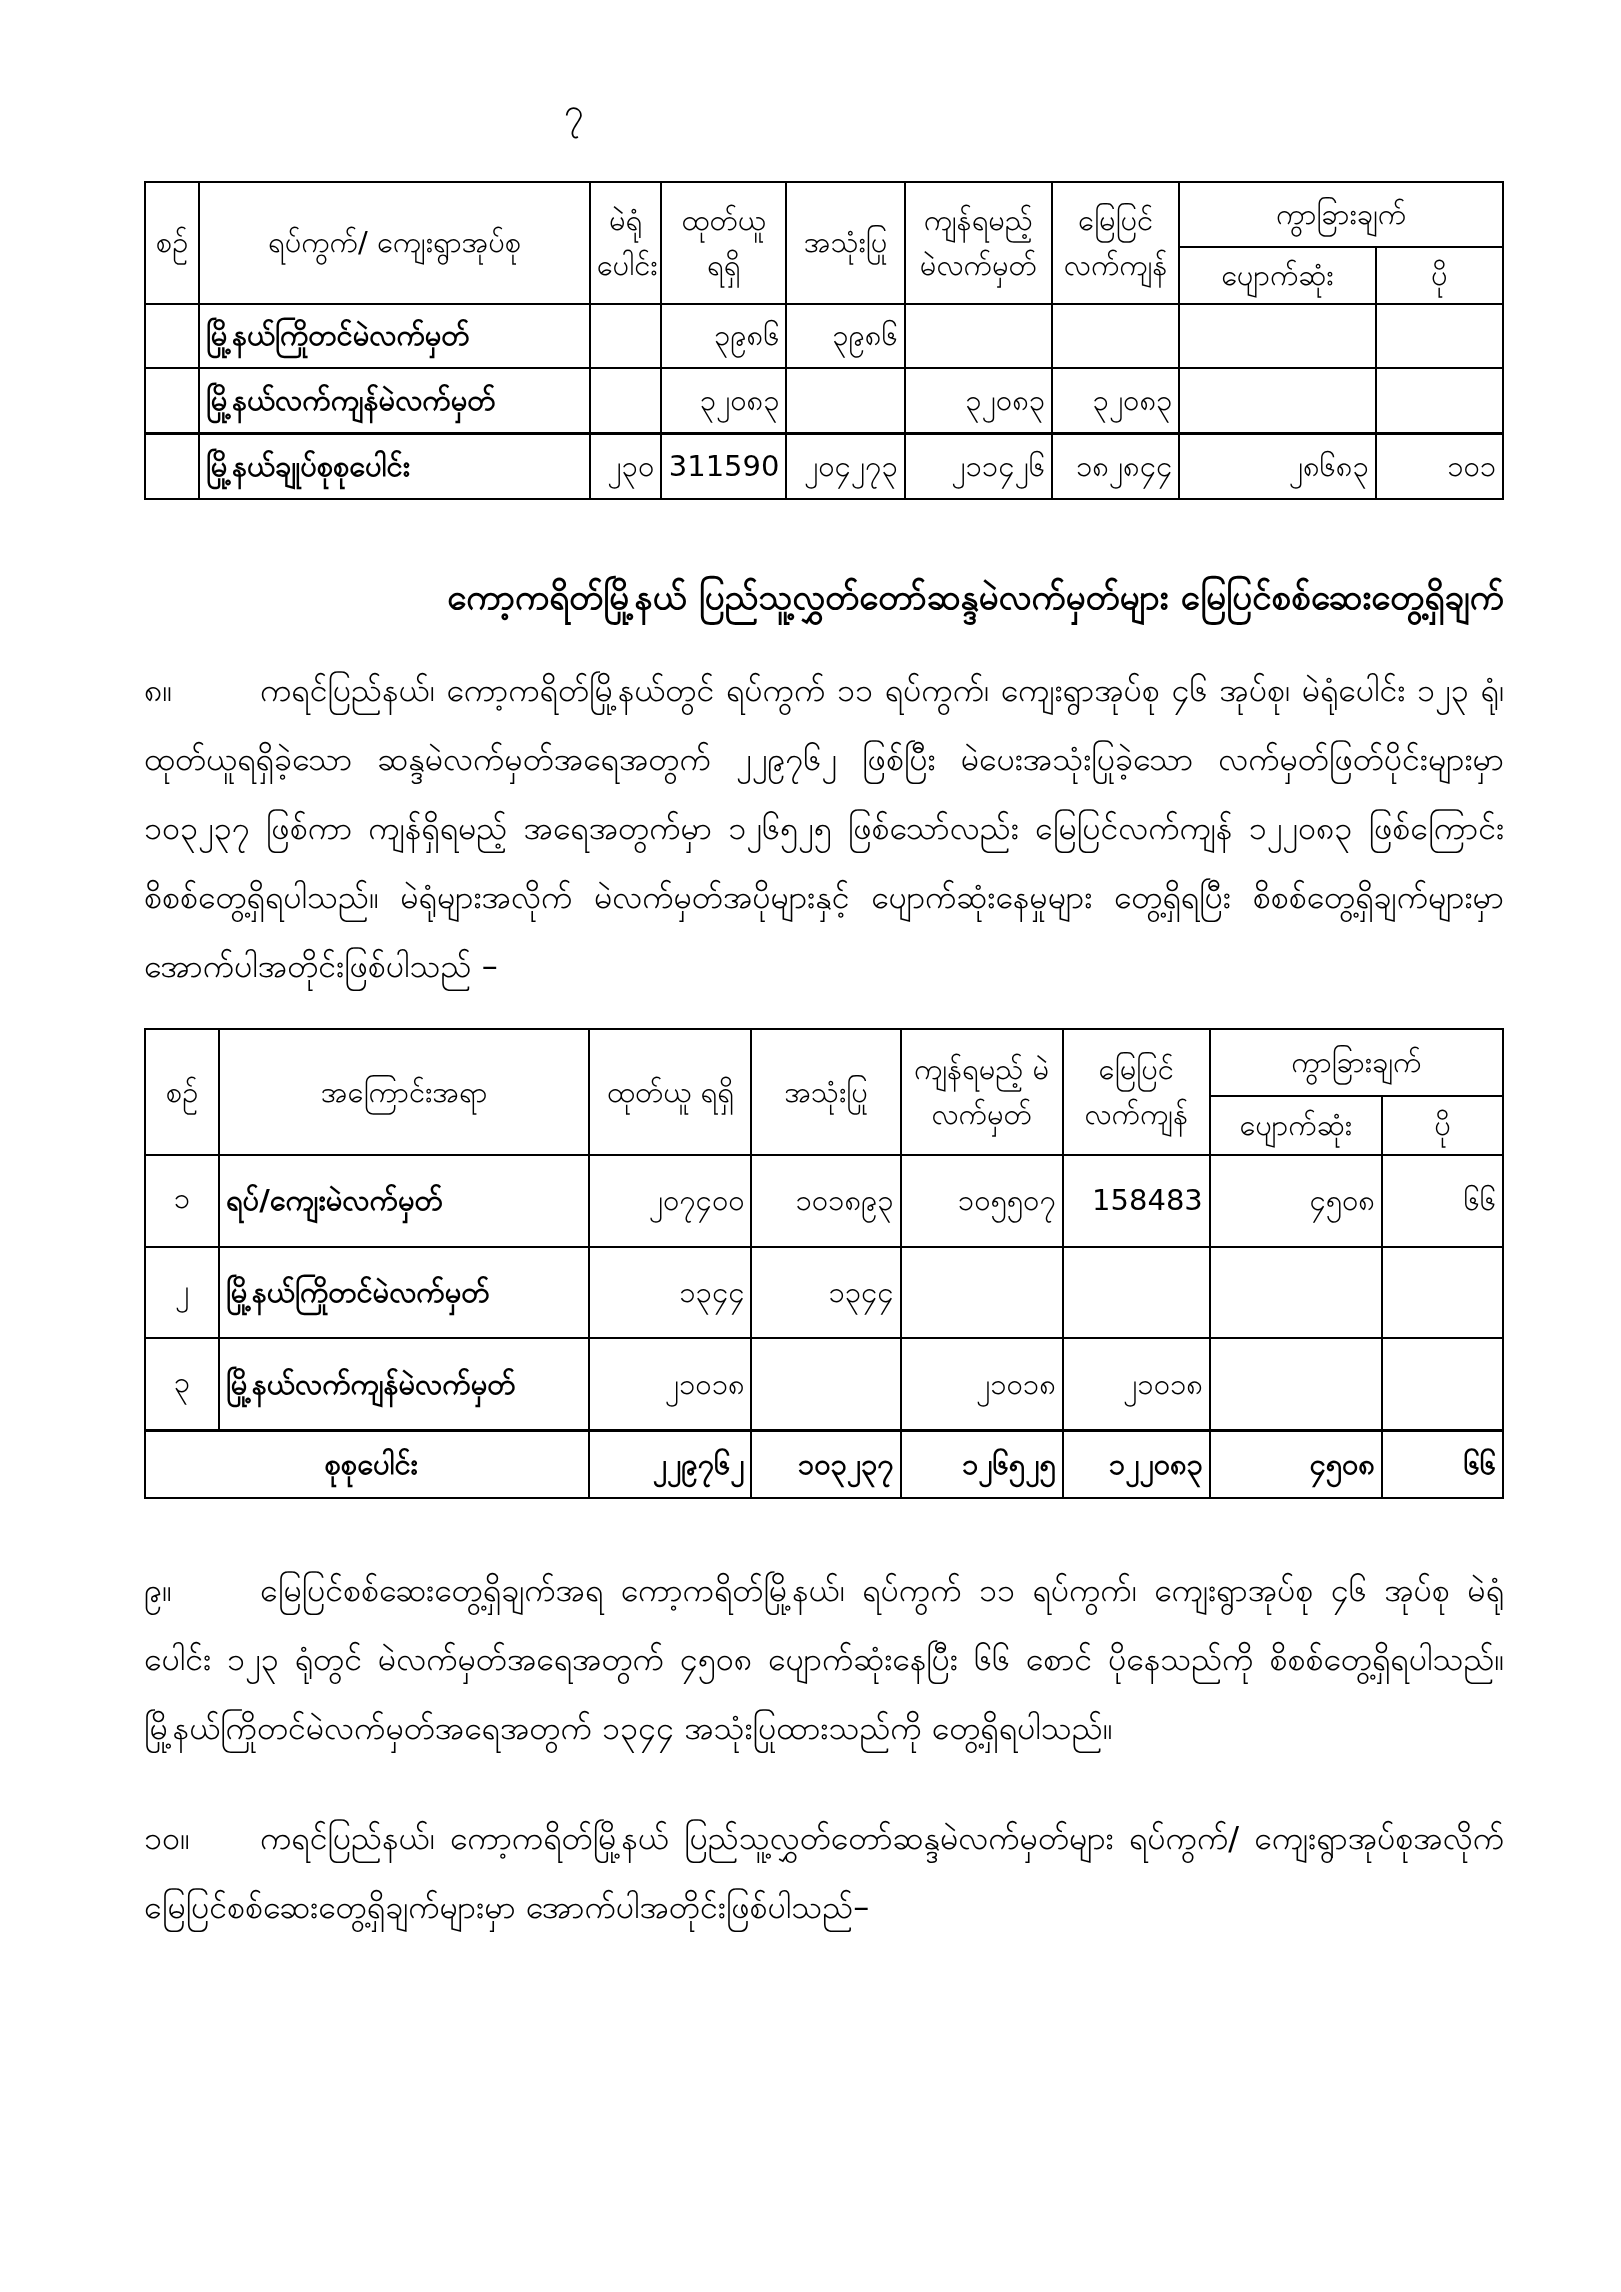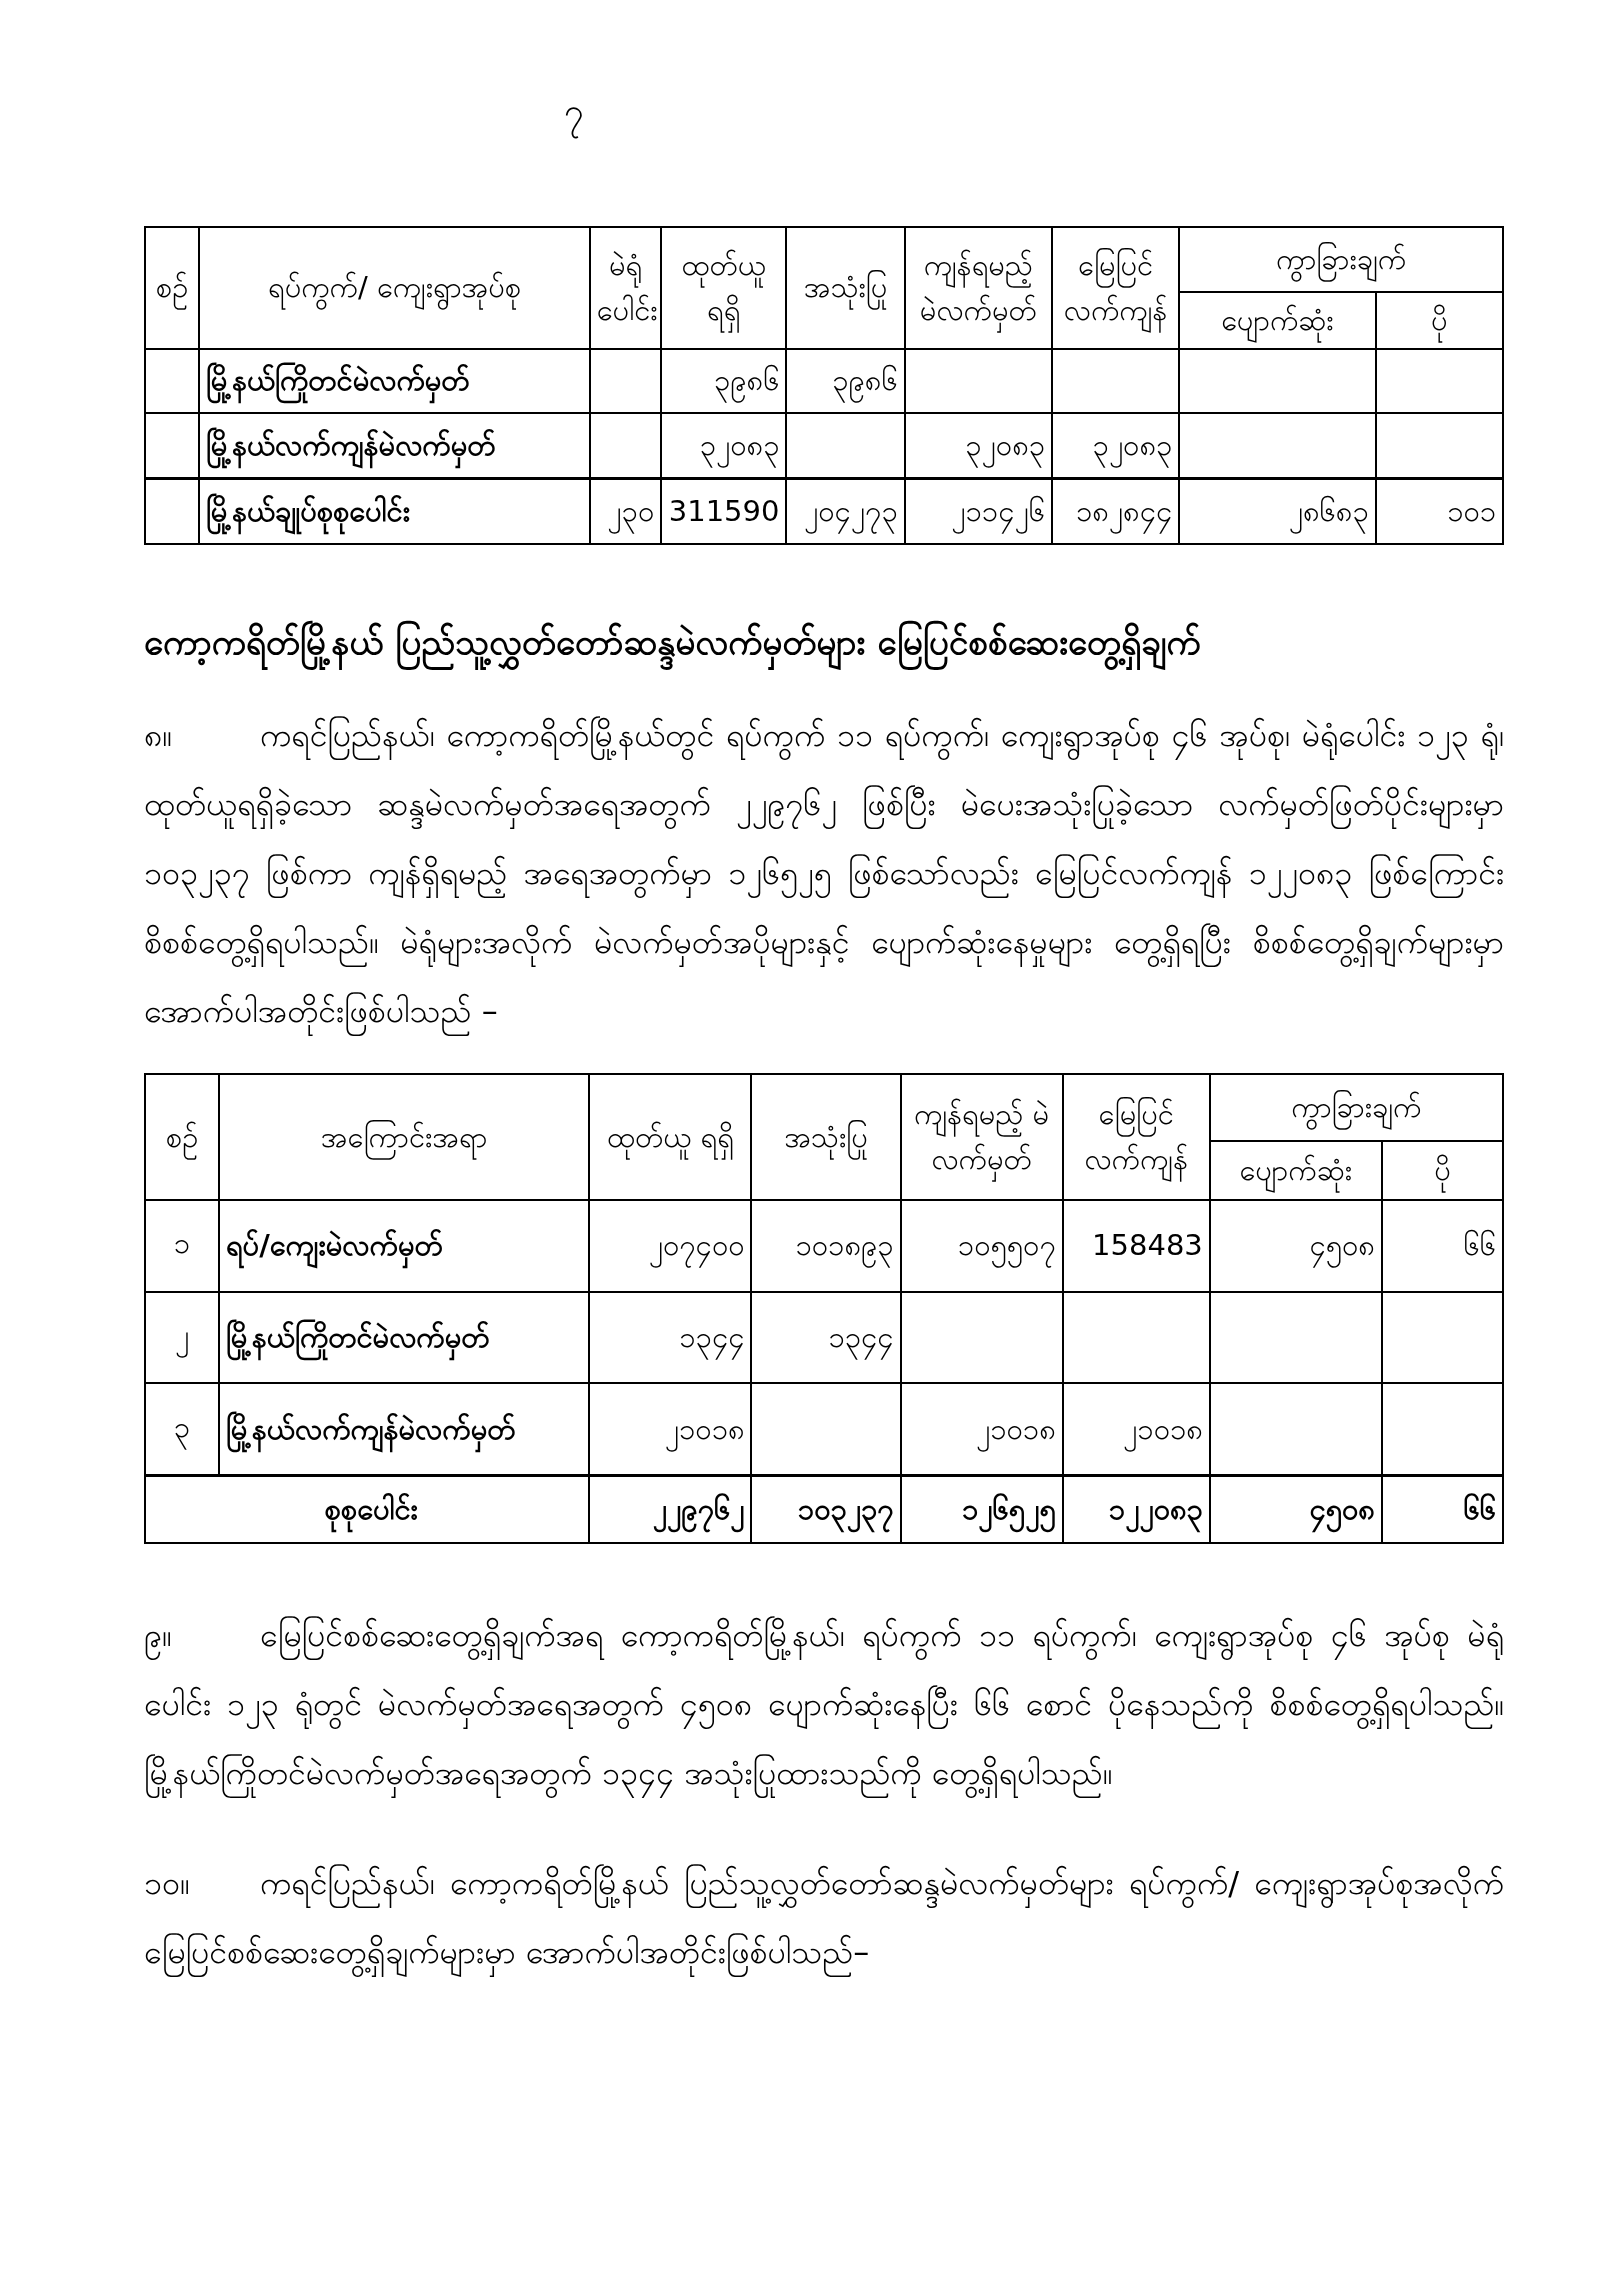--- a/index.html
+++ b/index.html
@@ -18,21 +18,20 @@
     top: 90px;
     left: 564px;
     font-size: 35px;
     line-height: 1.2;
   }
   .content {
     position: absolute;
     left: 144px;
     top: 0;
     width: 1360px;
-    margin-top: 45px;
   }
   
   table.doc-table {
     border-collapse: collapse;
     width: 100%;
     table-layout: fixed;
     font-size: 29px;
     border: 2.9px solid #000;
   }
   table.doc-table th, table.doc-table td {
@@ -61,21 +60,21 @@
   #table2 tr.total-row td {
     border-top: 3.9px solid #000;
     font-weight: bold;
     height: 57px;
     text-align: right;
   }
   #table2 tr.total-row td.cell-label { text-align: center; padding-left: 14px; }
   
   .heading {
     margin-top: 69px;
-    text-align: left;
+    text-align: right;
     font-weight: bold;
     font-size: 35px;
     line-height: 1.6;
   }
   .para {
     font-size: 32px;
     line-height: 69px;
     text-align: justify;
     text-align-last: left;
     margin: 0;

